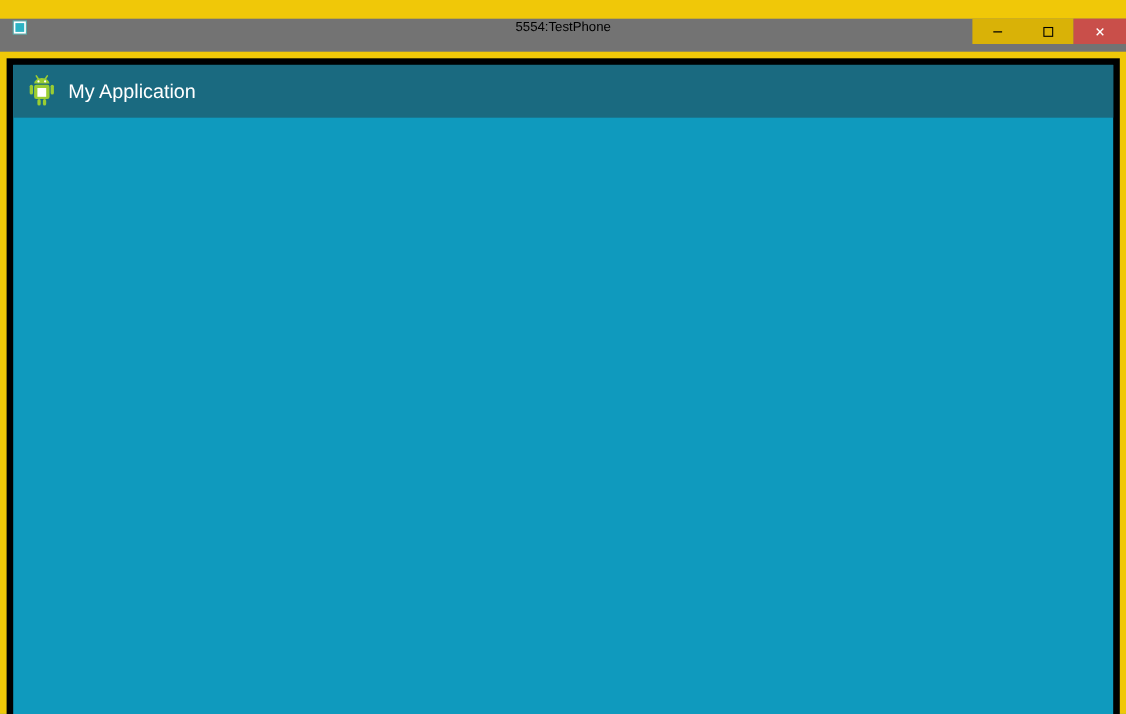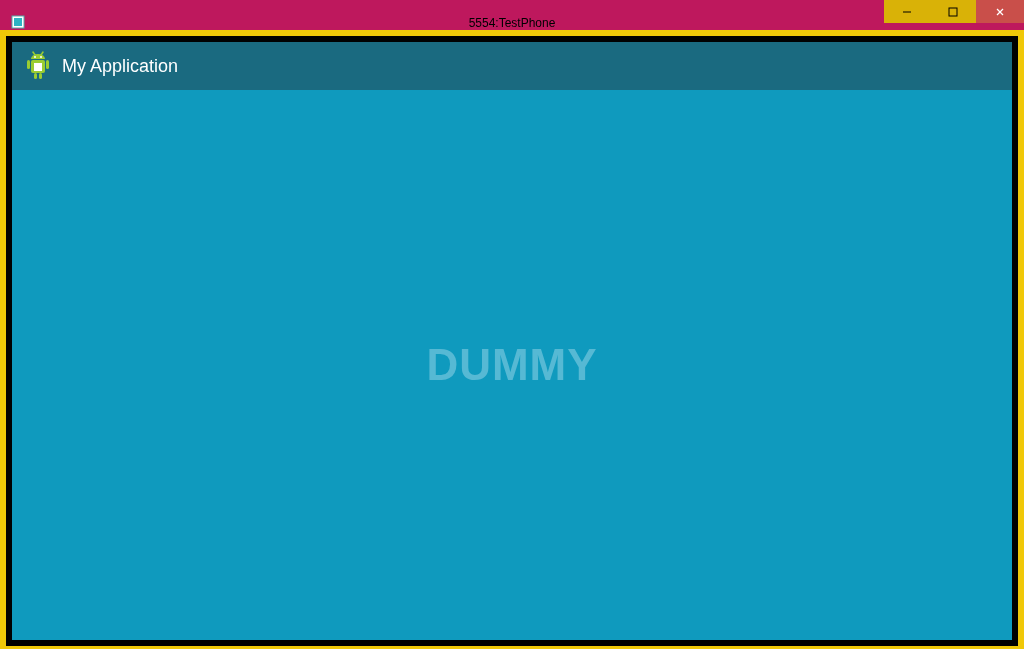--- a/index.html
+++ b/index.html
@@ -10,24 +10,25 @@
     body {
       width: 1024px;
       height: 649px;
       background: #f0c808;
       font-family: "Segoe UI", Arial, sans-serif;
       overflow: hidden;
       position: relative;
     }
     .window-titlebar {
       height: 30px;
-      background: #be185d;
+      background: #737373;
       display: flex;
-      align-items: flex-end;
+      align-items: flex-start;
       position: relative;
+      margin-top: 17px;
     }
     .window-icon {
       margin-left: 10px;
       width: 16px;
       height: 16px;
       display: flex;
       align-items: center;
       justify-content: center;
     }
     .window-title {
@@ -166,18 +167,17 @@
             <rect x="22" y="10" width="3" height="9" rx="1.5" fill="#9acd32"></rect>
 
             <rect x="10" y="23" width="3" height="6" rx="1.5" fill="#9acd32"></rect>
             <rect x="15" y="23" width="3" height="6" rx="1.5" fill="#9acd32"></rect>
           </svg>
         </span>
         <span class="app-title">My Application</span>
       </div>
       <div class="content-area">
         <div class="dummy-text">
-          <div>DUMMY</div>
         </div>
       </div>
     </div>
   </div>
 </div>
 
 </body></html>

